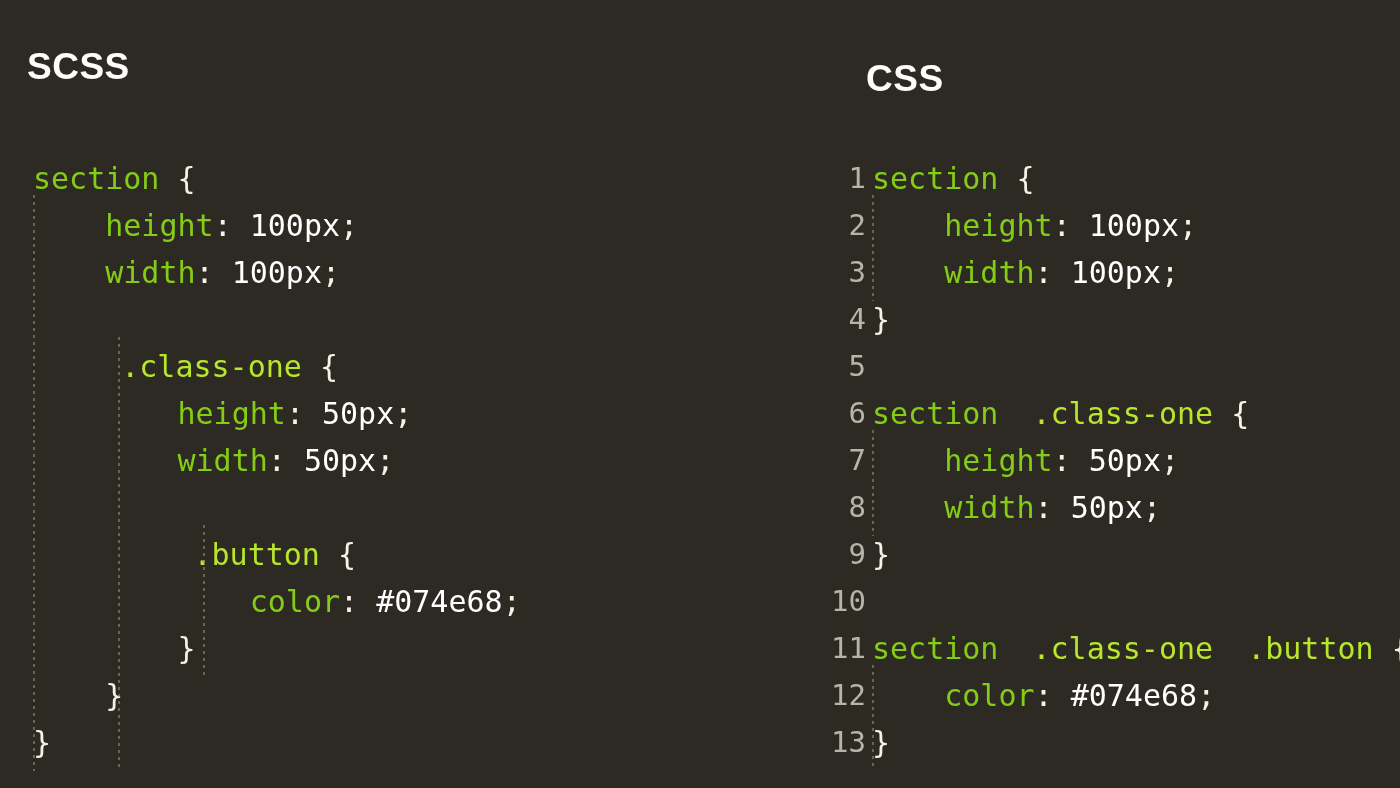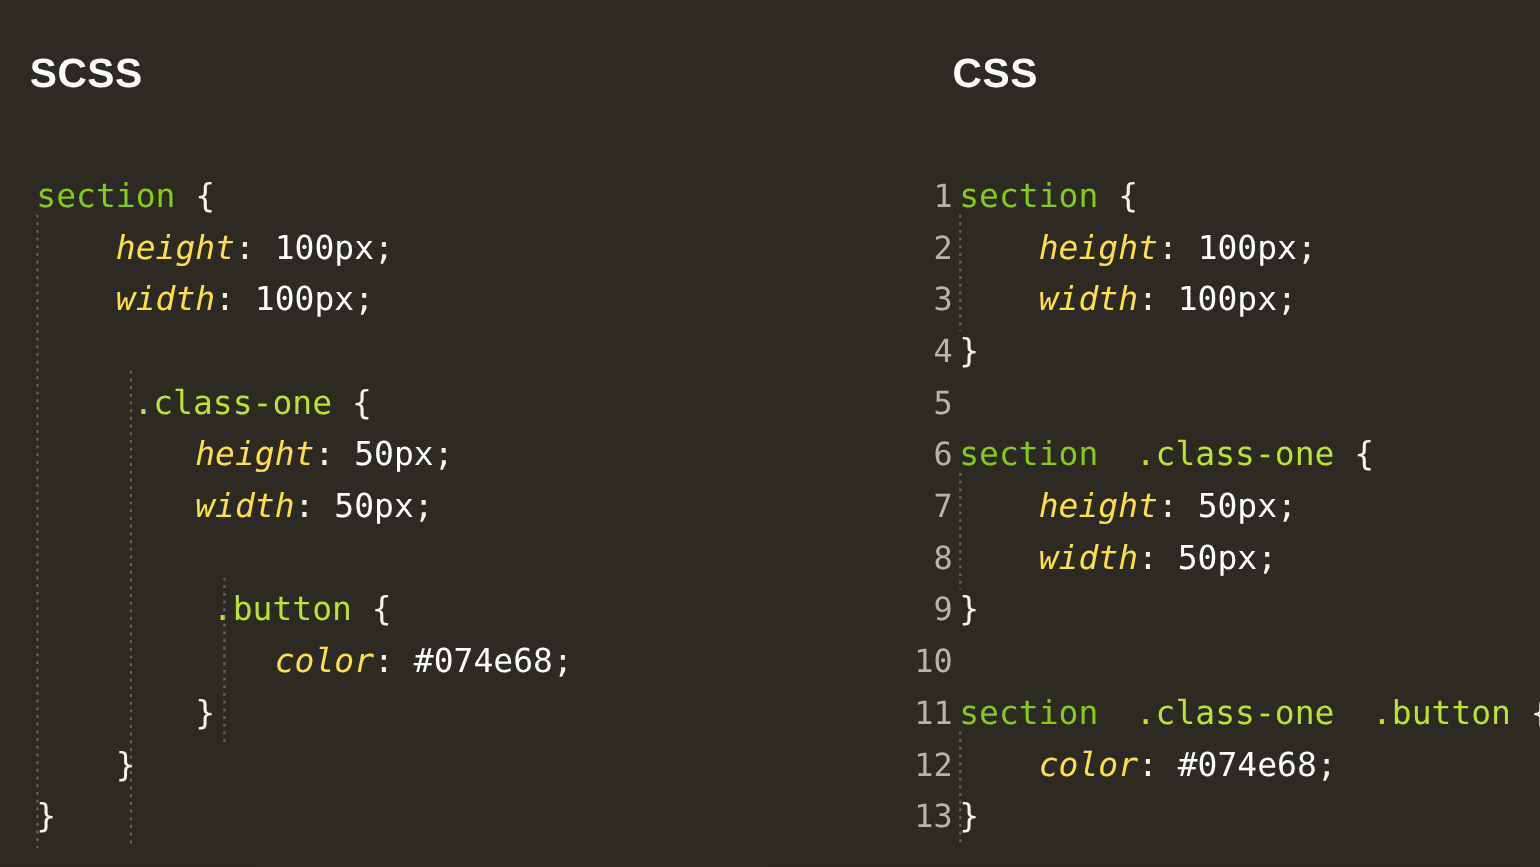--- a/index.html
+++ b/index.html
@@ -27,21 +27,21 @@
     position: absolute;
     font-family: "Liberation Sans", sans-serif;
     font-weight: bold;
     font-size: 37px;
     letter-spacing: 0.5px;
     color: #fdfdfb;
     line-height: 1;
     white-space: pre;
   }
   #scss-heading { left: 27px; top: 48px; }
-  #css-heading  { left: 866px; top: 48px; }
+  #css-heading  { left: 866px; top: 60px; }
 
   
   .panel {
     position: absolute;
     top: 155px;
   }
   #scss-panel { left: 0px;   width: 760px; }
   #css-panel  { left: 760px; width: 640px; }
 
   .code-block {
@@ -79,21 +79,21 @@
     overflow: hidden;
   }
 
   
   #scss-code { padding-left: 33px; }
   #css-code  { padding-left: 6px; }
 
   
   .tok-elem   { color: #84cc16; text-align: center; }   
   .tok-class  { color: #b7e62b; margin-left: 16px; }   
-  .tok-prop   { color: #fde047; font-style: italic; }
+  .tok-prop   { color: #84cc16; }
   .tok-val    { color: #ffffff; }
   .tok-punc   { color: #f5f2e8; }
   .tok-plain  { color: #f5f2e8; }
 
   
   .guide {
     position: absolute;
     width: 2px;
     top: 0;
     background-image: linear-gradient(

